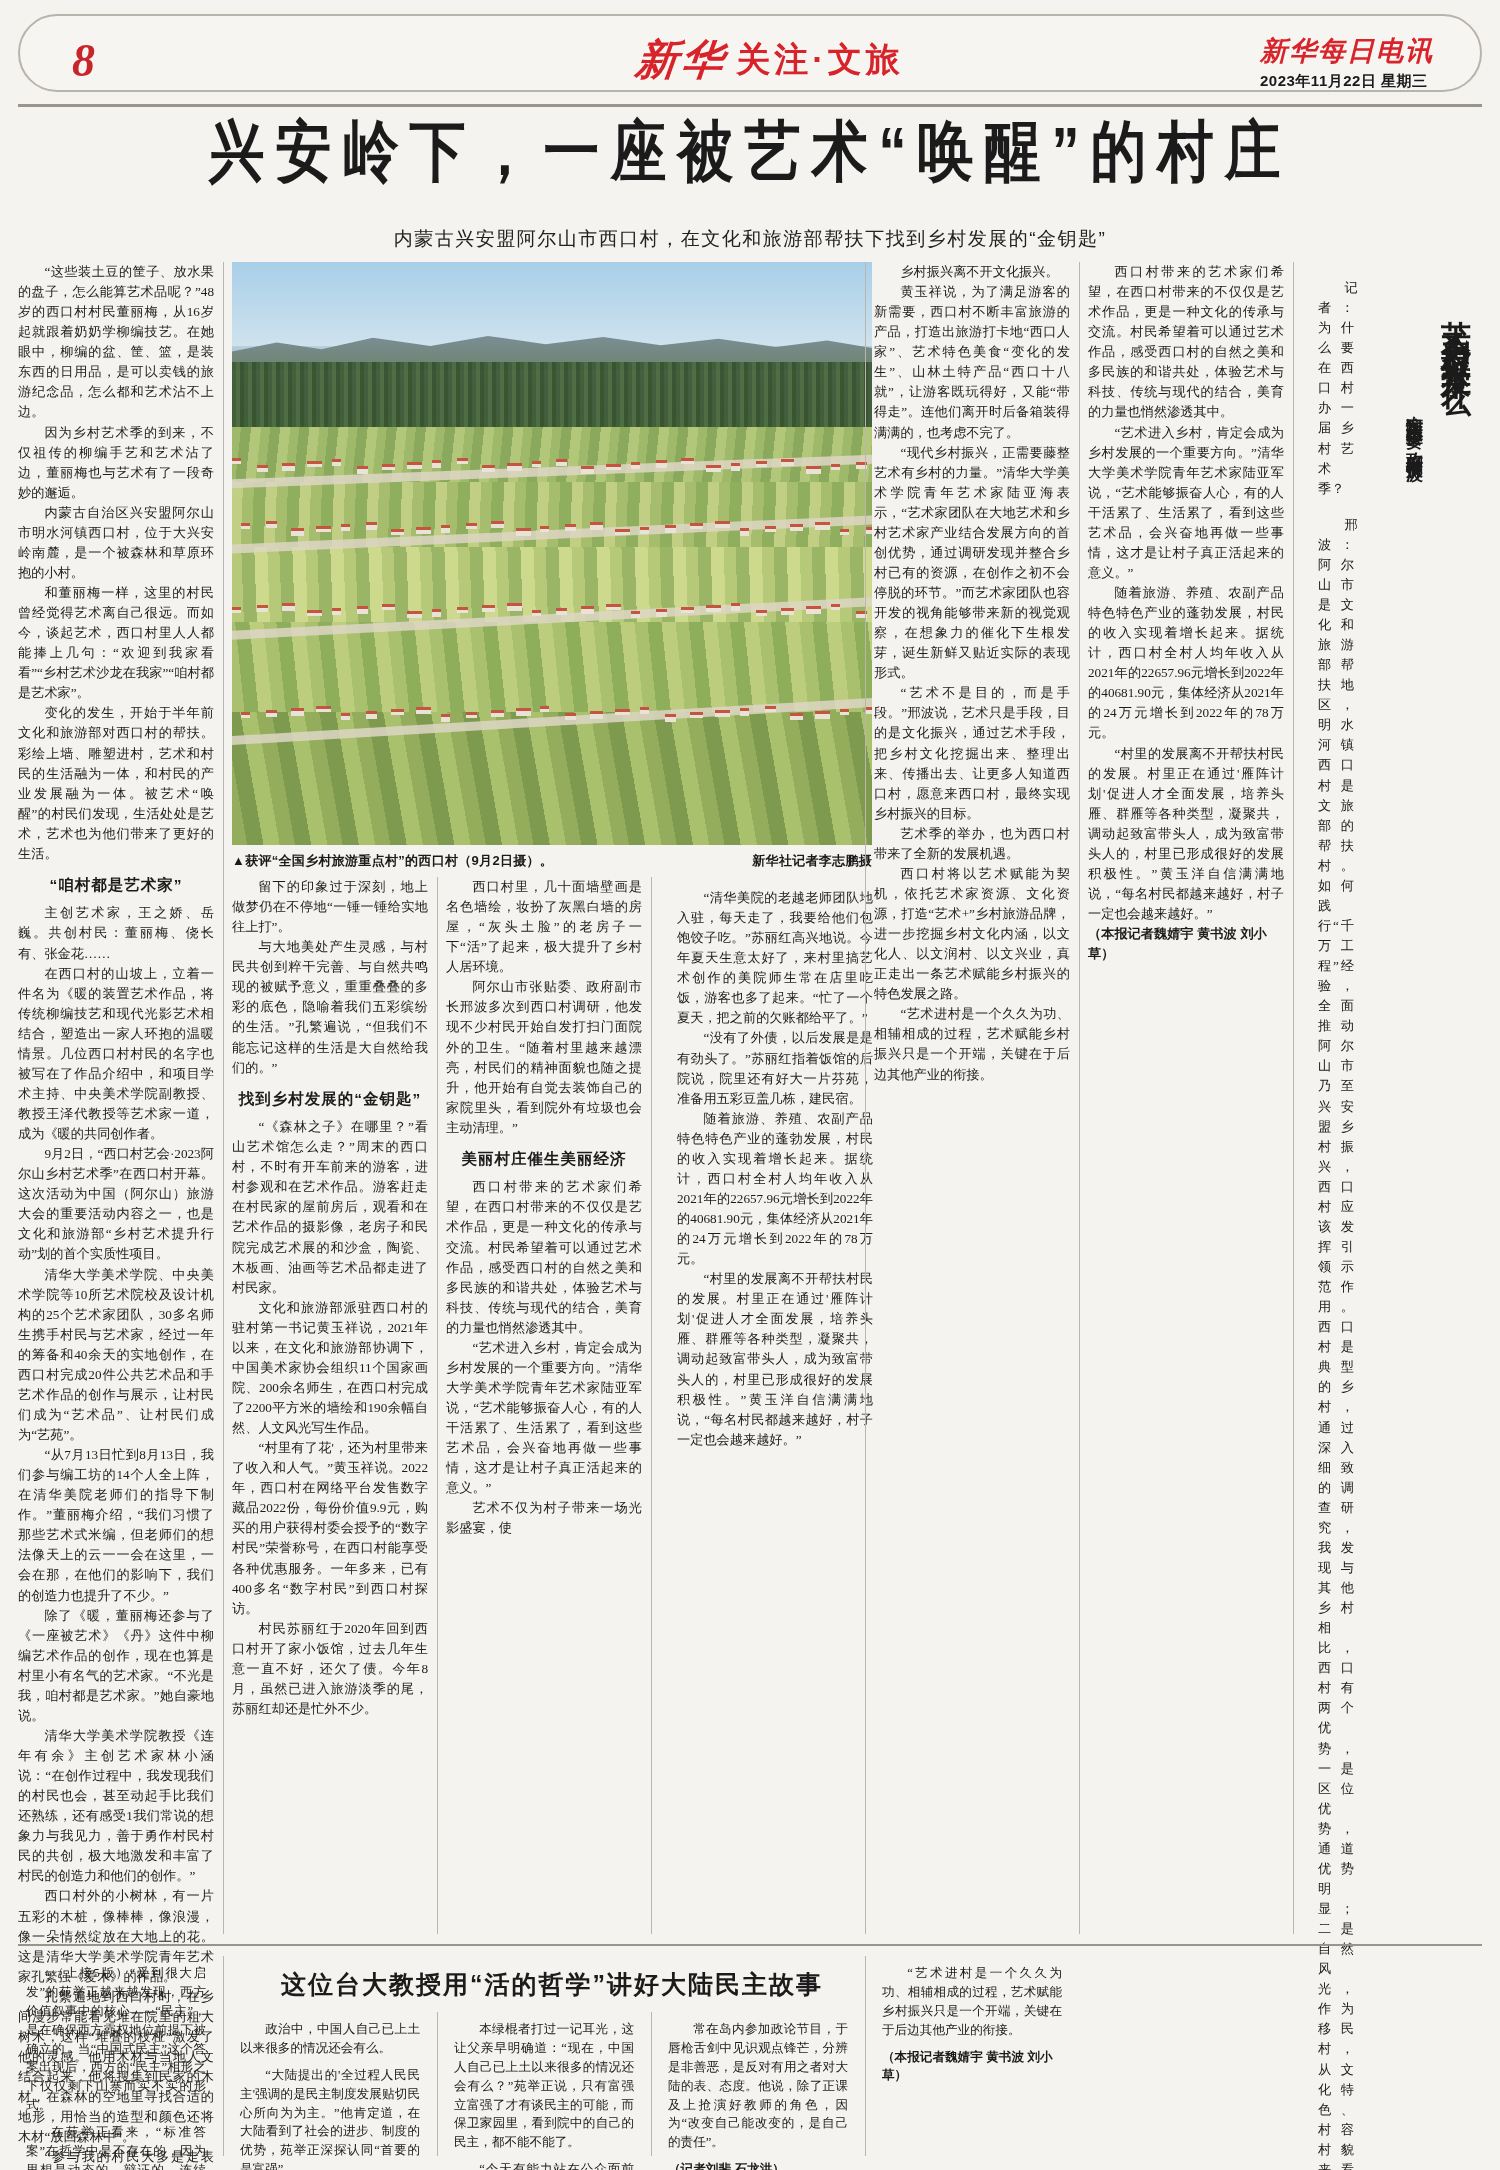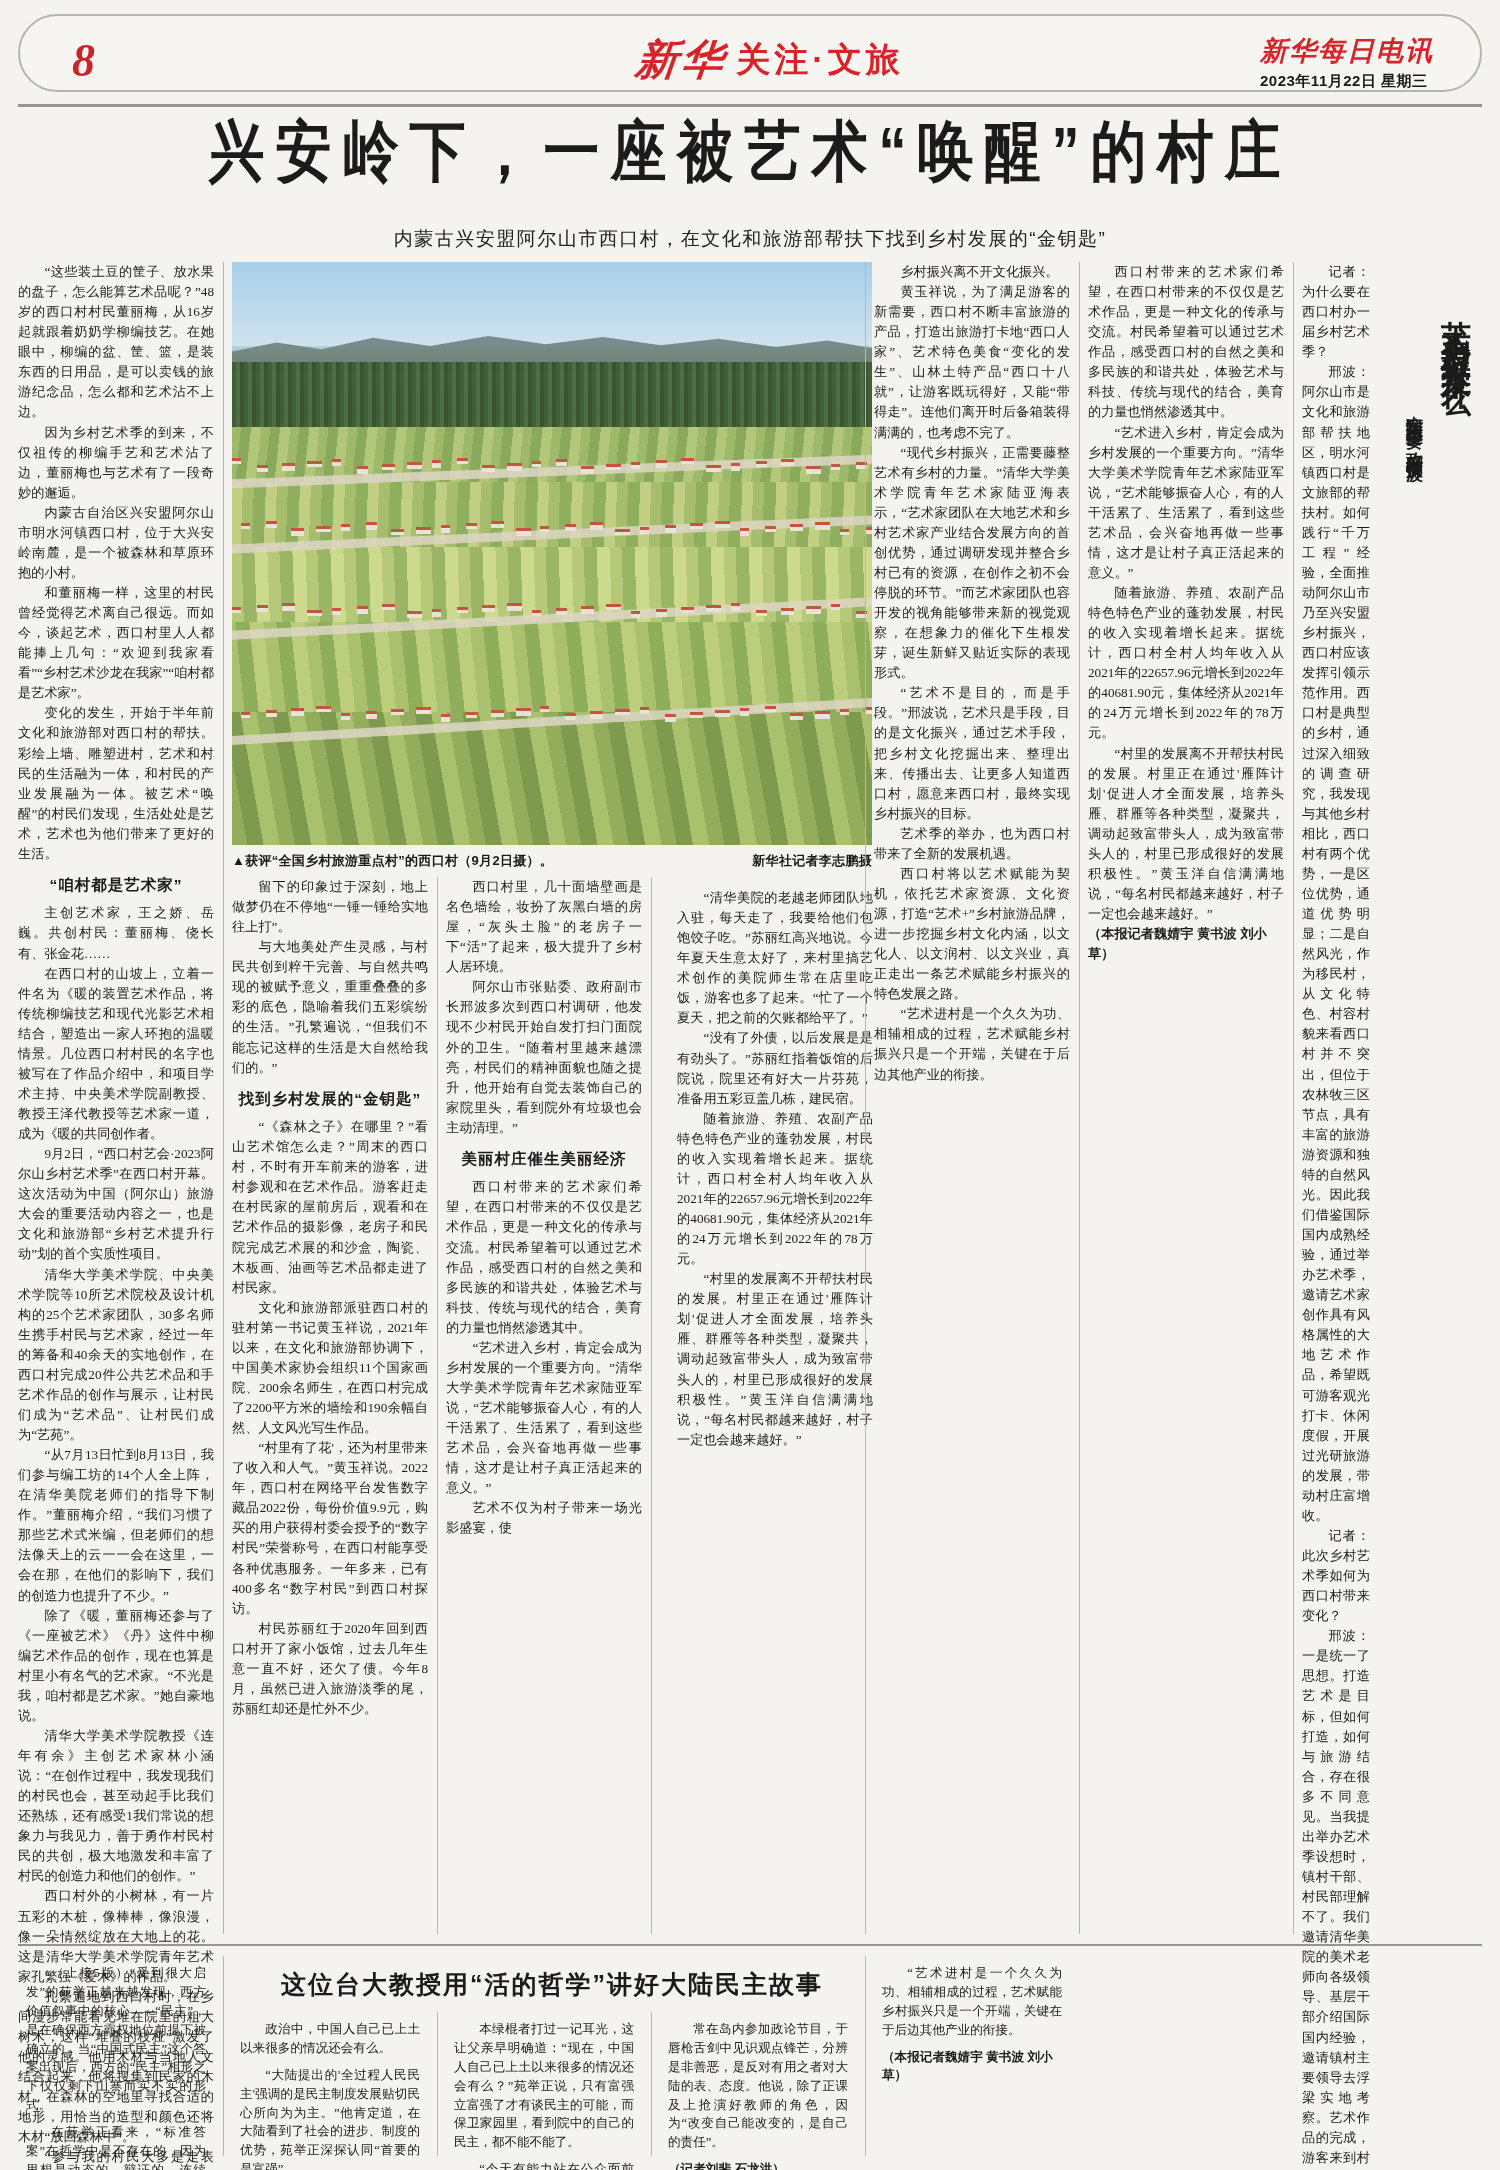--- a/index.html
+++ b/index.html
@@ -162,21 +162,21 @@
     font-weight:bold;
   }
   .cap-text { letter-spacing:0.3px; }
   .cap-credit { letter-spacing:0.3px; white-space:nowrap; }
 
   
   .interview-col {
     position:absolute; left:1256px; top:0; width:94px;
     font-size:13.2px; line-height:1.52; text-align:justify;
   }
-  .interview-col p { margin:0; text-indent:2em; }
+  .interview-col p { margin:16px; text-indent:2em; }
   .vtitle-wrap {
     position:absolute; left:1356px; top:0; width:108px; height:700px;
   }
   .vtitle-main {
     position:absolute; right:6px; top:34px;
     writing-mode:vertical-rl; text-orientation:upright;
     font-family:"Liberation Sans","DejaVu Sans",sans-serif;
     font-size:30px; font-weight:bold; letter-spacing:6px;
     color:#1b1b1b;
   }

